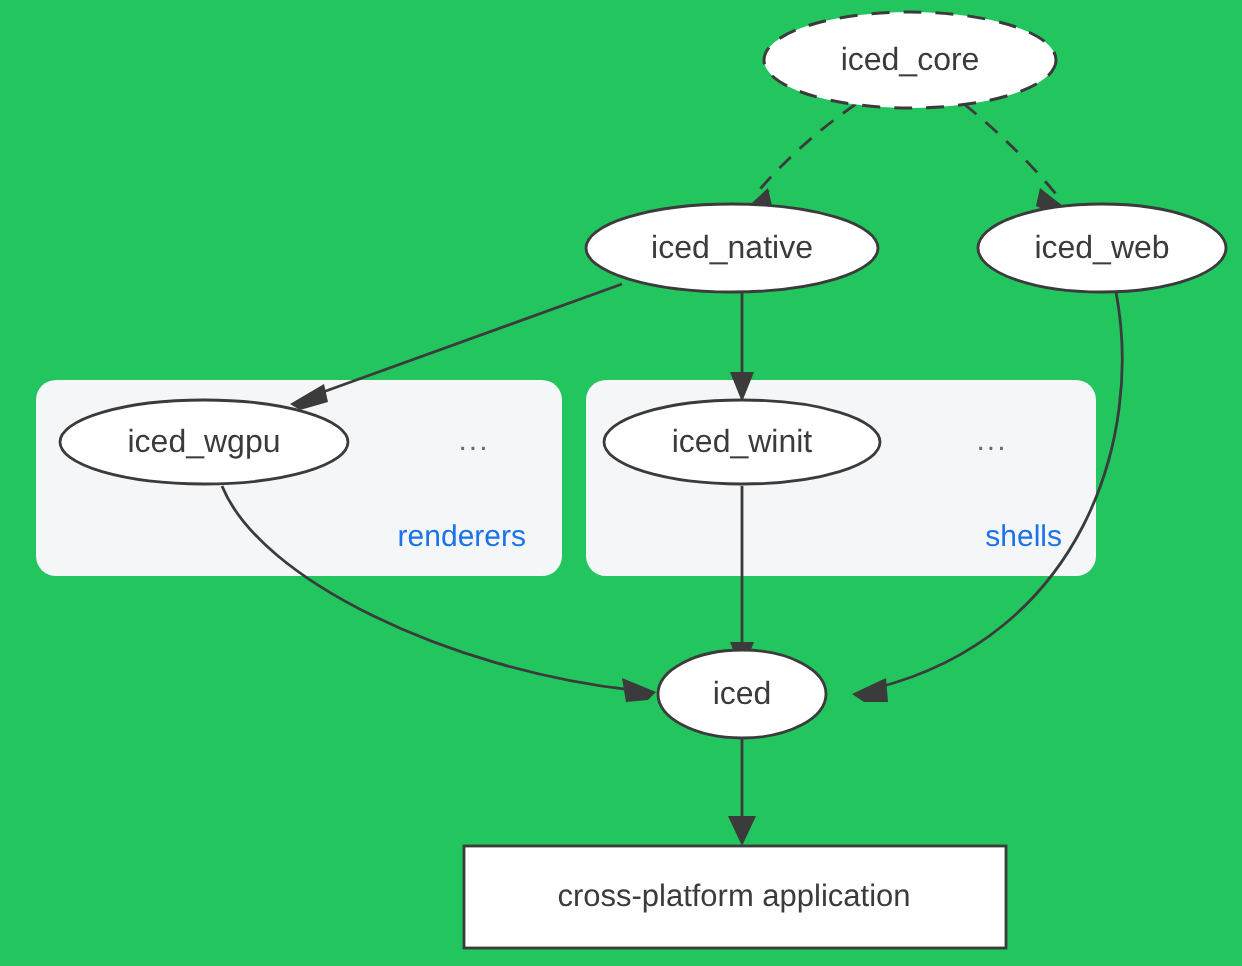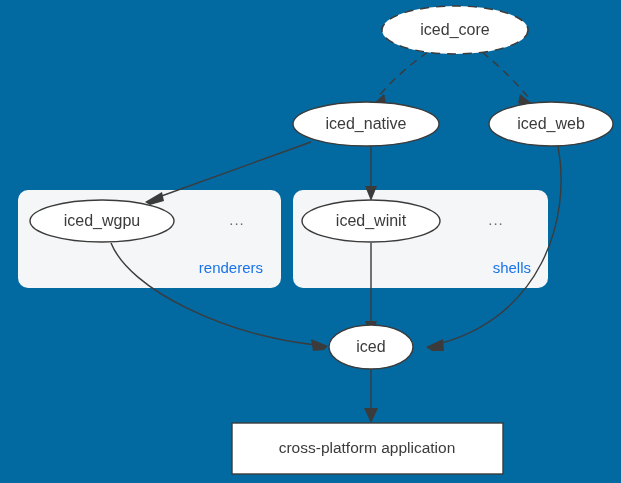--- a/index.html
+++ b/index.html
@@ -10,21 +10,21 @@
   body {
     width: 621px;
     height: 483px;
     overflow: hidden;
     font-family: "Liberation Sans", sans-serif;
   }
   #diagram-root {
     position: relative;
     width: 621px;
     height: 483px;
-    background: #0369a1;
+    background: #22c55e;
   }
   svg#graph {
     display: block;
     width: 621px;
     height: 483px;
   }
   .group-box {
     fill: #f4f6f8;
     stroke: none;
   }

